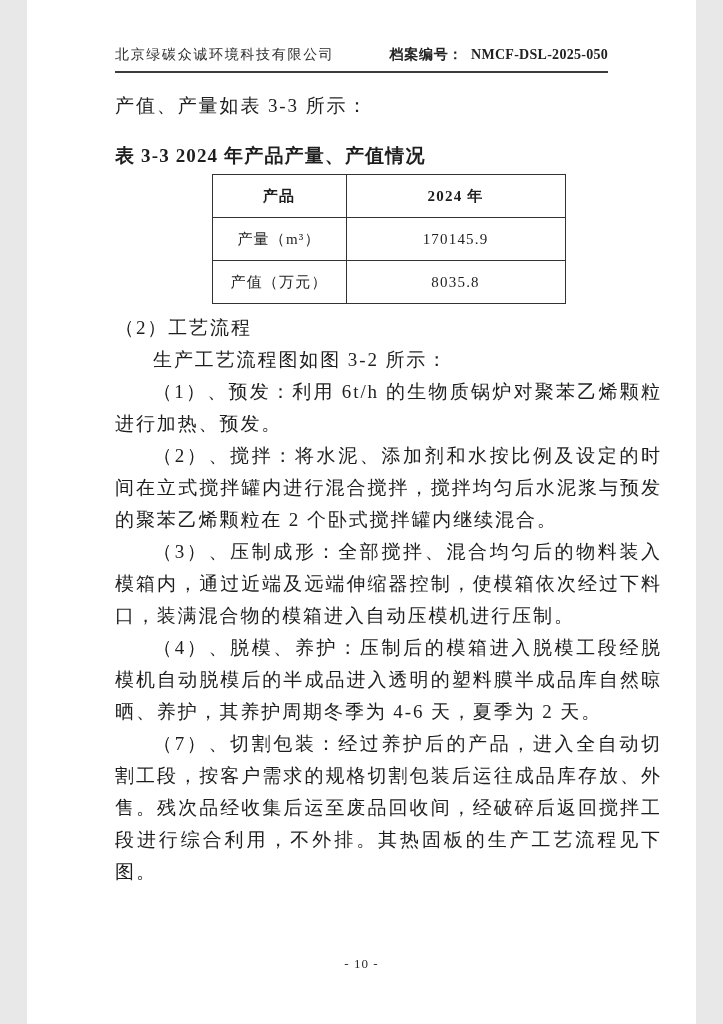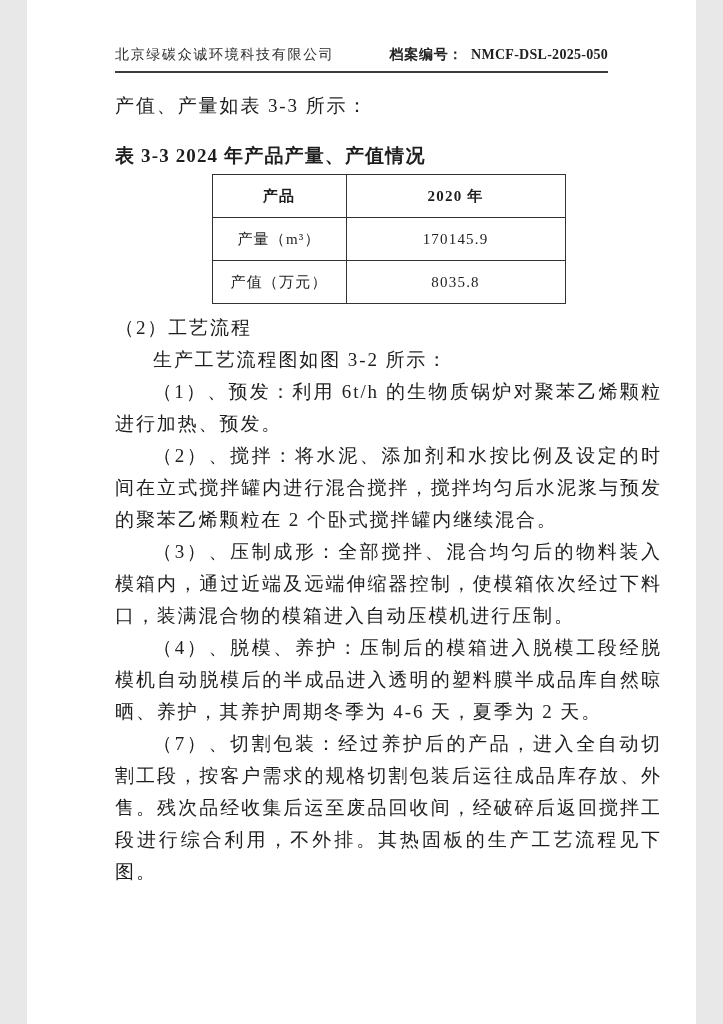--- a/index.html
+++ b/index.html
@@ -105,21 +105,21 @@
     <p class="caption">表 3-3 2024 年产品产量、产值情况</p>
 
     <table class="prod">
       <colgroup>
           <col class="c1">
           <col class="c2">
         </colgroup>
       <tbody>
         <tr>
           <th>产品</th>
-          <th>2020 年</th>
+          <th>2024 年</th>
         </tr>
         <tr>
           <td>产量（m³）</td>
           <td>170145.9</td>
         </tr>
         <tr>
           <td>产值（万元）</td>
           <td>8035.8</td>
         </tr>
       </tbody>
@@ -135,14 +135,17 @@
     <p class="indent">（2）、搅拌：将水泥、添加剂和水按比例及设定的时间在立式搅拌罐内进行混合搅拌，搅拌均匀后水泥浆与预发的聚苯乙烯颗粒在 2 个卧式搅拌罐内继续混合。</p>
 
     <p class="indent">（3）、压制成形：全部搅拌、混合均匀后的物料装入模箱内，通过近端及远端伸缩器控制，使模箱依次经过下料口，装满混合物的模箱进入自动压模机进行压制。</p>
 
     <p class="indent">（4）、脱模、养护：压制后的模箱进入脱模工段经脱模机自动脱模后的半成品进入透明的塑料膜半成品库自然晾晒、养护，其养护周期冬季为 4-6 天，夏季为 2 天。</p>
 
     <p class="indent">（7）、切割包装：经过养护后的产品，进入全自动切割工段，按客户需求的规格切割包装后运往成品库存放、外售。残次品经收集后运至废品回收间，经破碎后返回搅拌工段进行综合利用，不外排。其热固板的生产工艺流程见下图。</p>
 
   </div>
 
+  <div class="footer">
+    <span>- 10 -</span>
+  </div>
 
 </div>
 
 </body></html>

